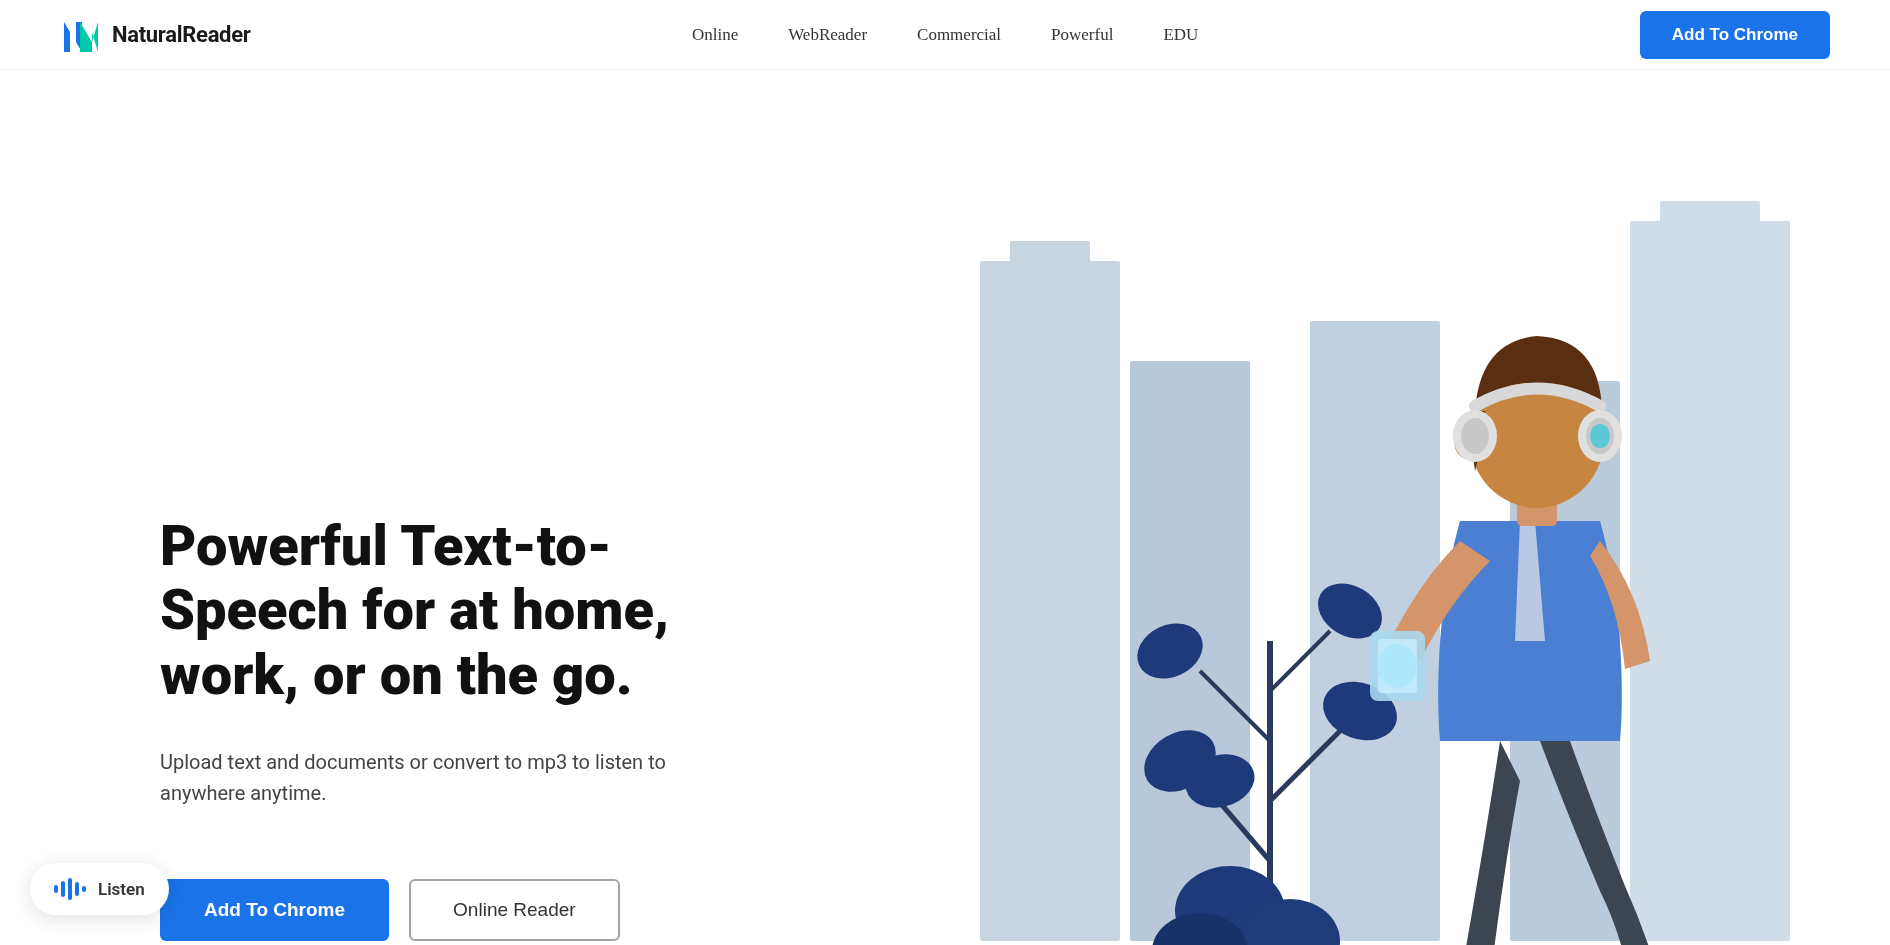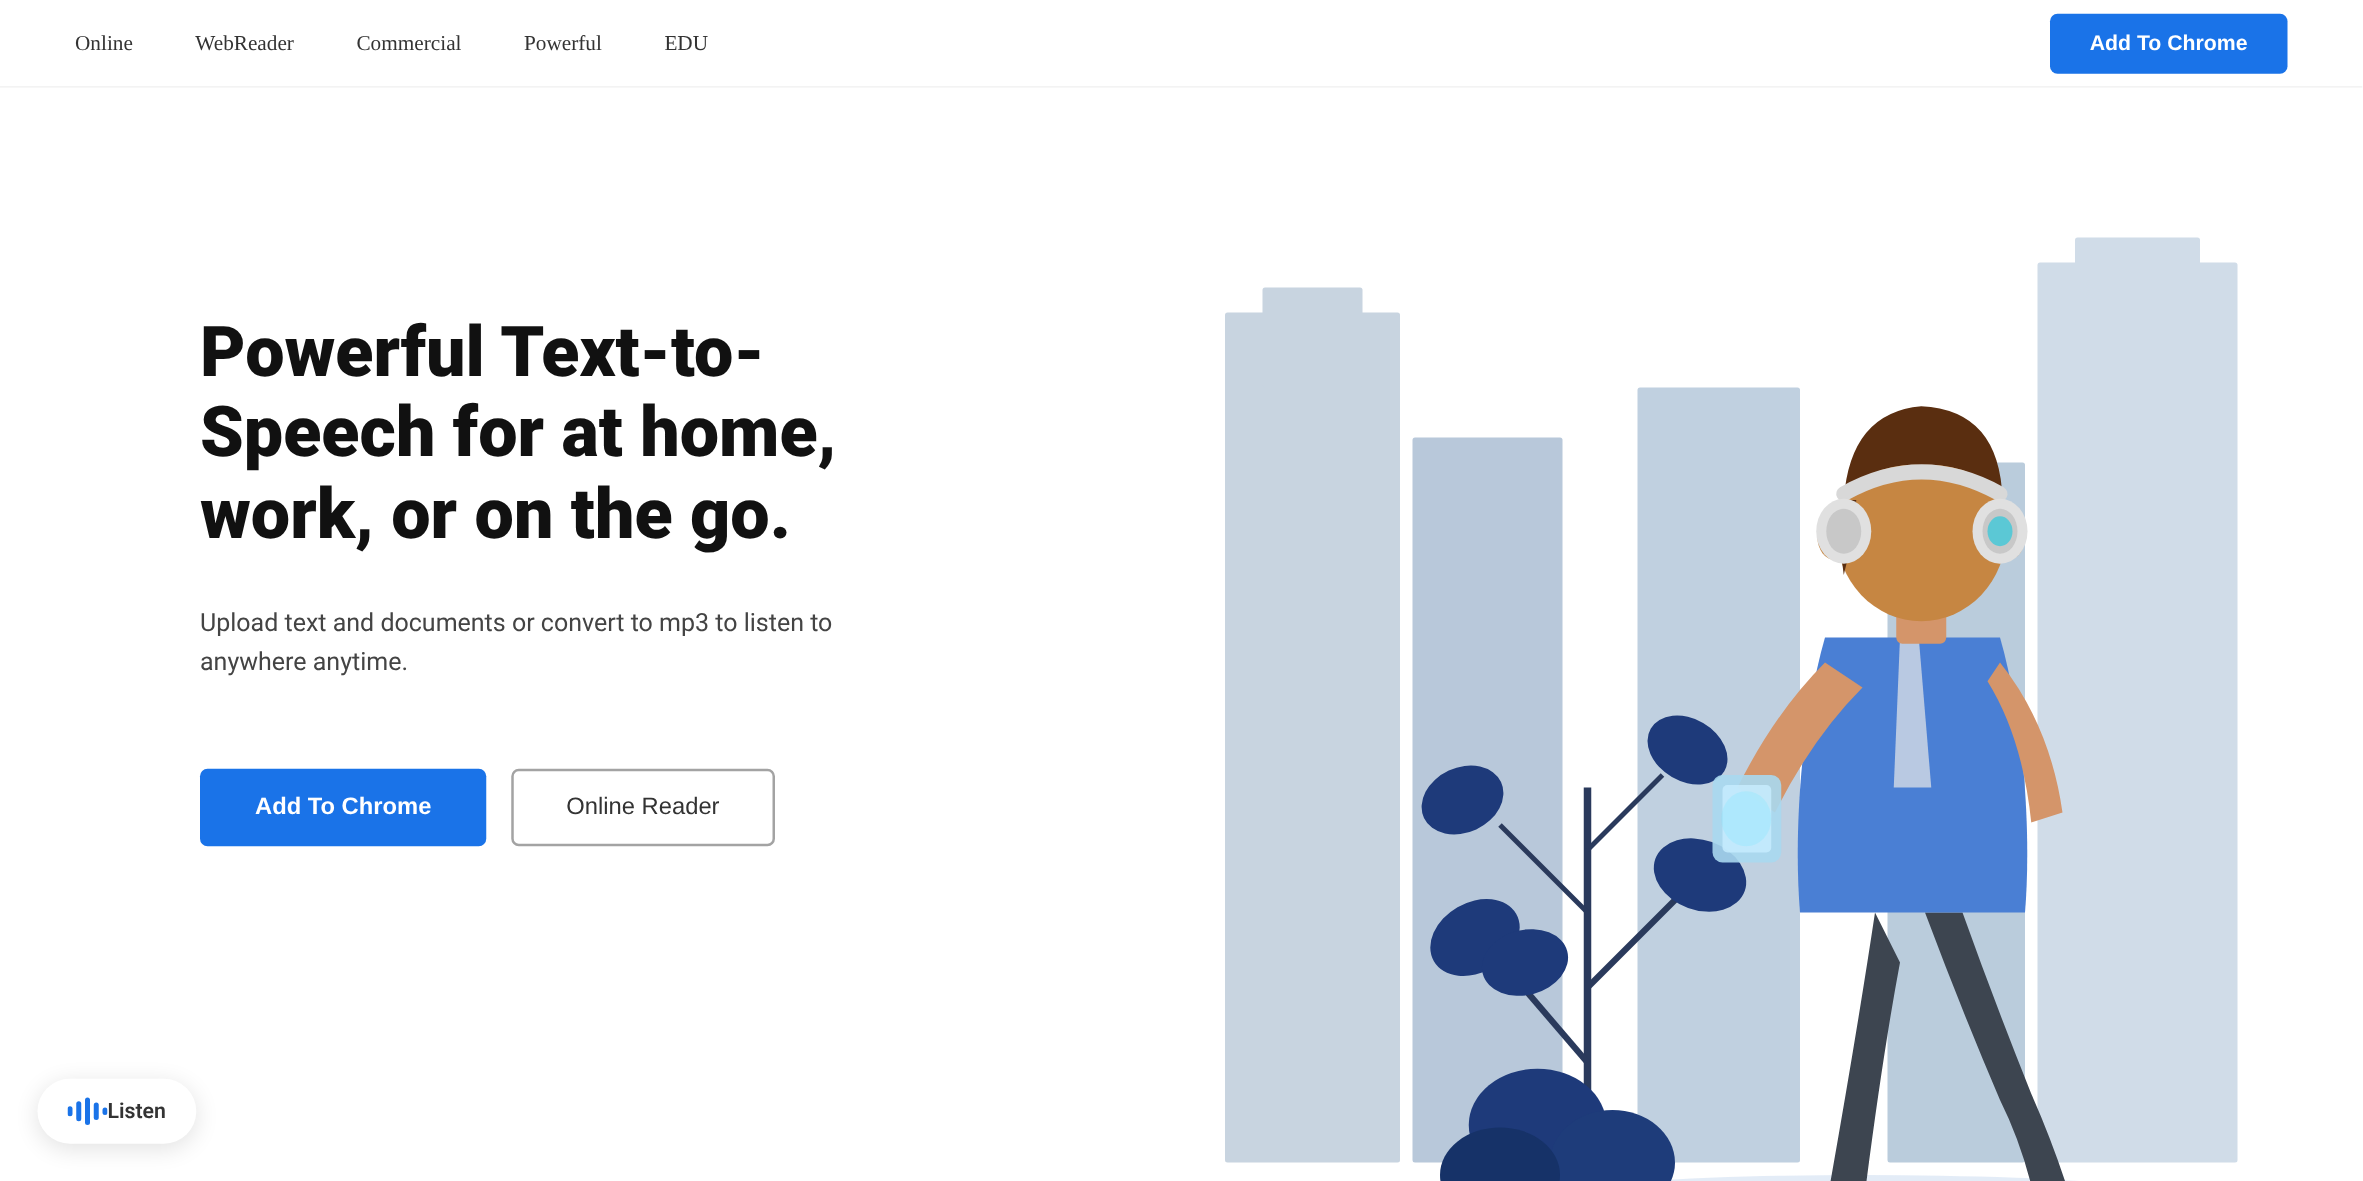--- a/index.html
+++ b/index.html
@@ -69,21 +69,21 @@
       padding: 14px 32px;
       font-size: 17px;
       font-weight: 600;
       cursor: pointer;
       white-space: nowrap;
     }
 
     
     .main {
       display: flex;
-      align-items: flex-start;
+      align-items: flex-end;
       padding: 80px 120px 4px 160px;
       min-height: 875px;
       position: relative;
       background: #ffffff;
     }
 
     .left-content {
       flex: 0 0 600px;
       padding-top: 100px;
     }
@@ -138,20 +138,21 @@
     
     .listen-badge {
       position: fixed;
       bottom: 30px;
       left: 30px;
       background: #ffffff;
       border-radius: 50px;
       padding: 14px 24px;
       display: flex;
       align-items: center;
+      gap: 12px;
       box-shadow: 0 4px 20px rgba(0,0,0,0.12);
       cursor: pointer;
       z-index: 100;
     }
 
     .listen-icon-waves {
       display: flex;
       align-items: center;
       gap: 2px;
       color: #1a73e8;
@@ -176,20 +177,28 @@
       right: -60px;
       top: 0;
       width: 900px;
       height: 875px;
     }
   </style>
 </head>
 <body>
 
 <header class="header">
+  <div class="logo-area">
+
+    <svg class="logo-icon" viewBox="0 0 42 42" xmlns="http://www.w3.org/2000/svg">
+      <polygon points="4,38 4,8 16,28 16,8 22,8 22,38 10,18 10,38" fill="#1a73e8"></polygon>
+      <polygon points="20,38 20,8 32,28 38,8 38,38 32,18 32,38" fill="#00c9a7"></polygon>
+    </svg>
+    <span class="logo-text">NaturalReader</span>
+  </div>
 
   <nav class="nav">
     <a class="nav-item">Online</a>
     <a class="nav-item">WebReader</a>
     <a class="nav-item">Commercial</a>
     <a class="nav-item">Powerful</a>
     <a class="nav-item">EDU</a>
   </nav>
 
   <button class="add-to-chrome-btn-header">Add To Chrome</button>

